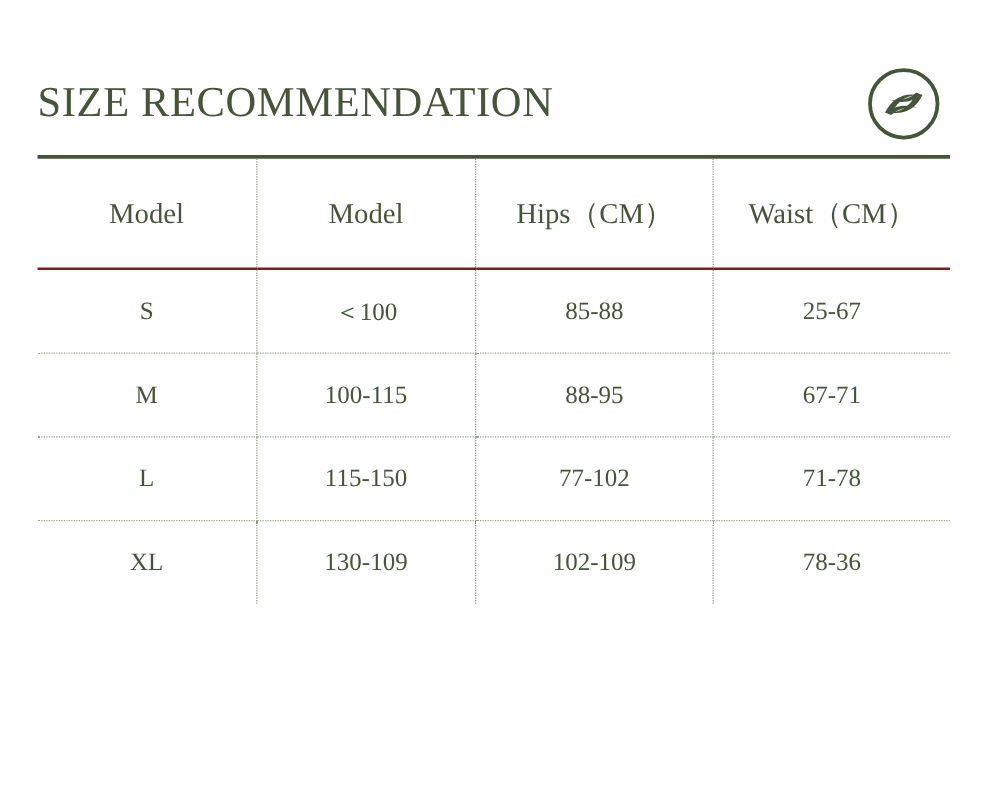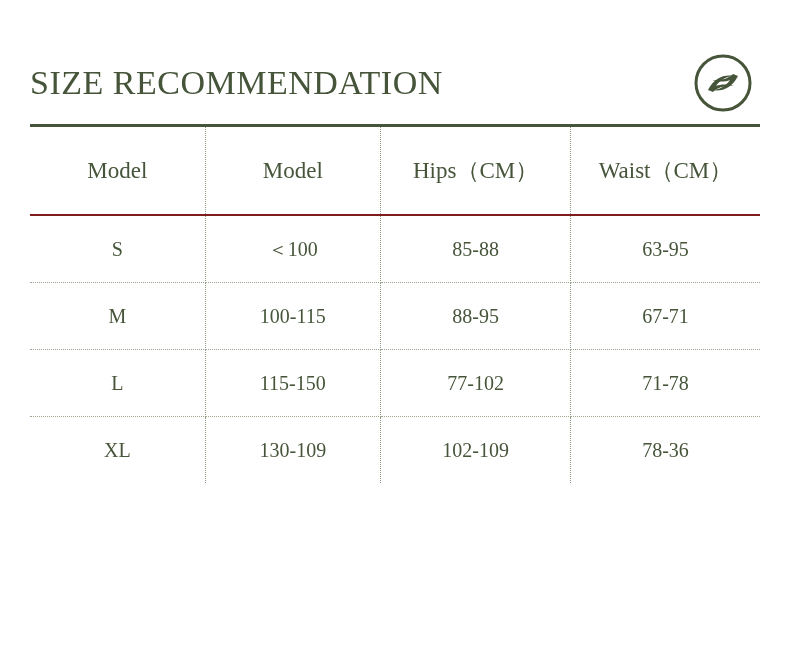--- a/index.html
+++ b/index.html
@@ -115,21 +115,21 @@
         <th class="col-weight">Model</th>
         <th class="col-hips">Hips（CM）</th>
         <th class="col-waist">Waist（CM）</th>
       </tr>
     </thead>
     <tbody>
       <tr>
         <td>S</td>
         <td>＜100</td>
         <td>85-88</td>
-        <td>63-95</td>
+        <td>25-67</td>
       </tr>
       <tr>
         <td>M</td>
         <td>100-115</td>
         <td>88-95</td>
         <td>67-71</td>
       </tr>
       <tr>
         <td>L</td>
         <td>115-150</td>

